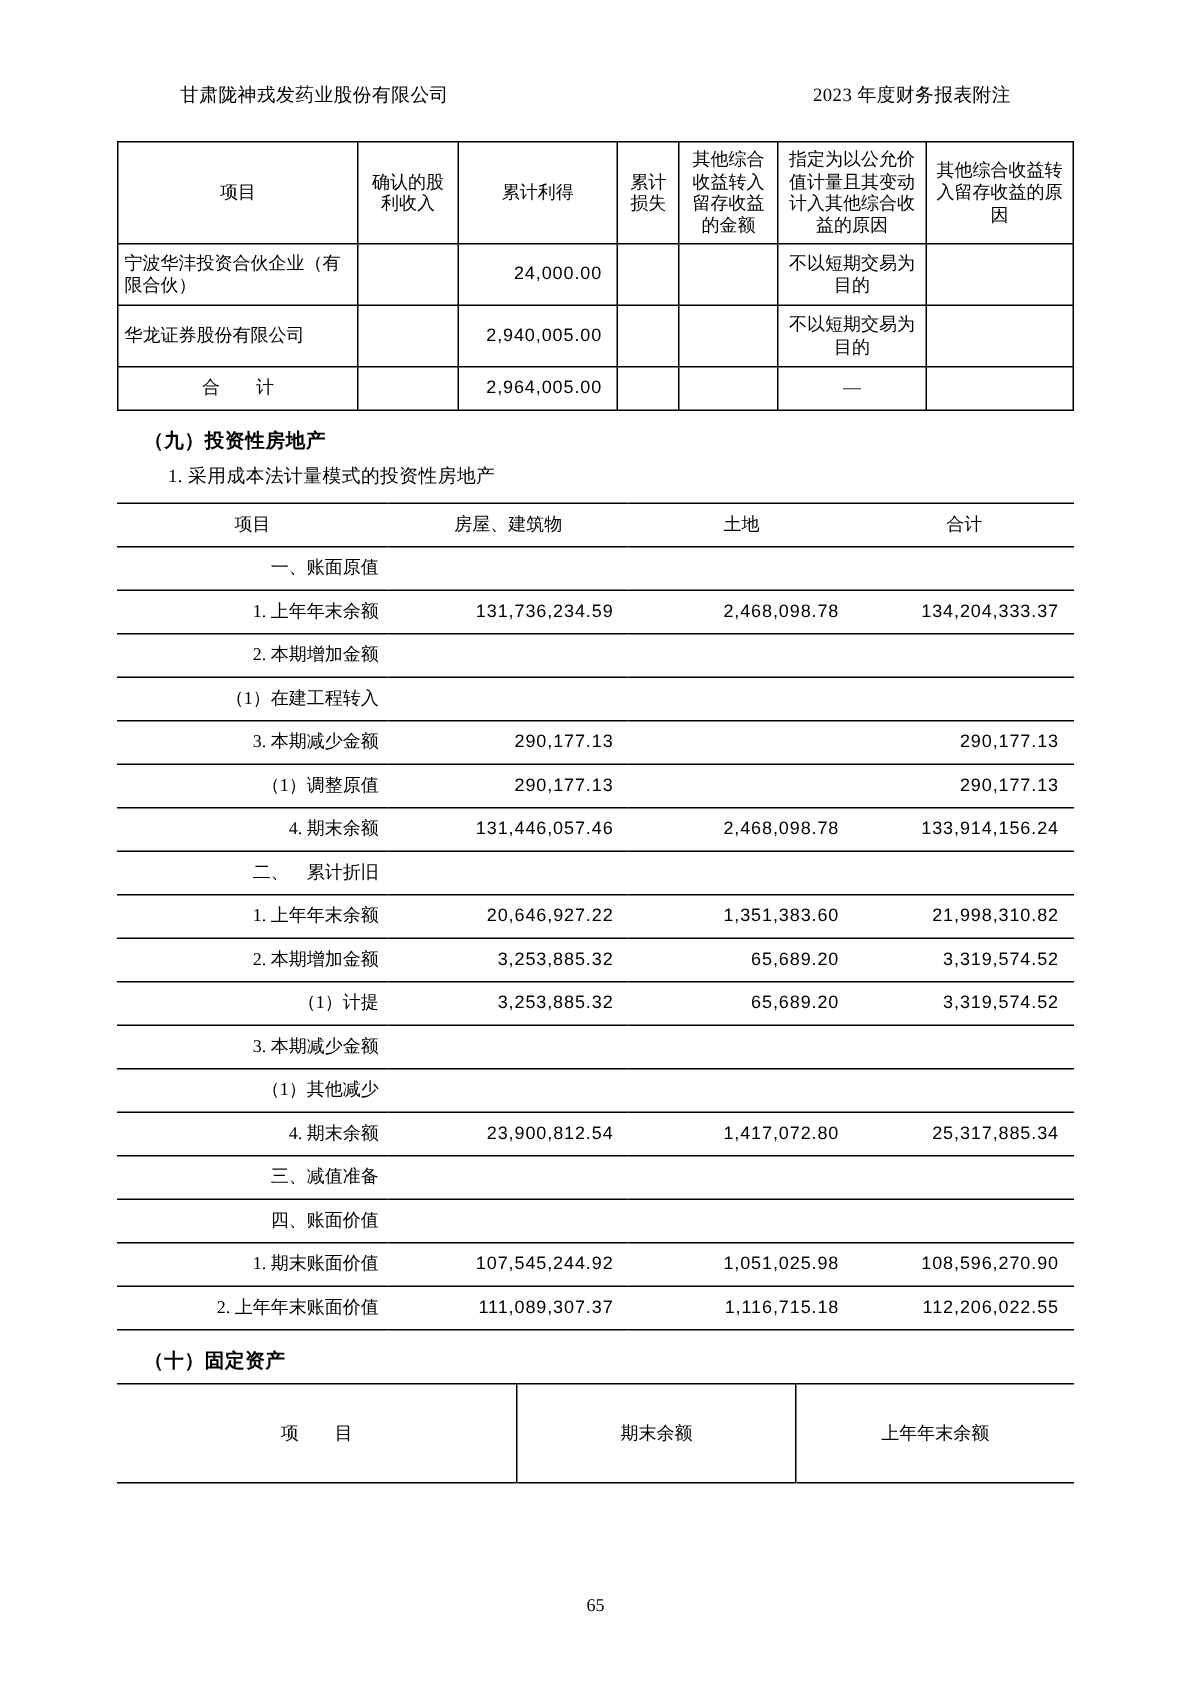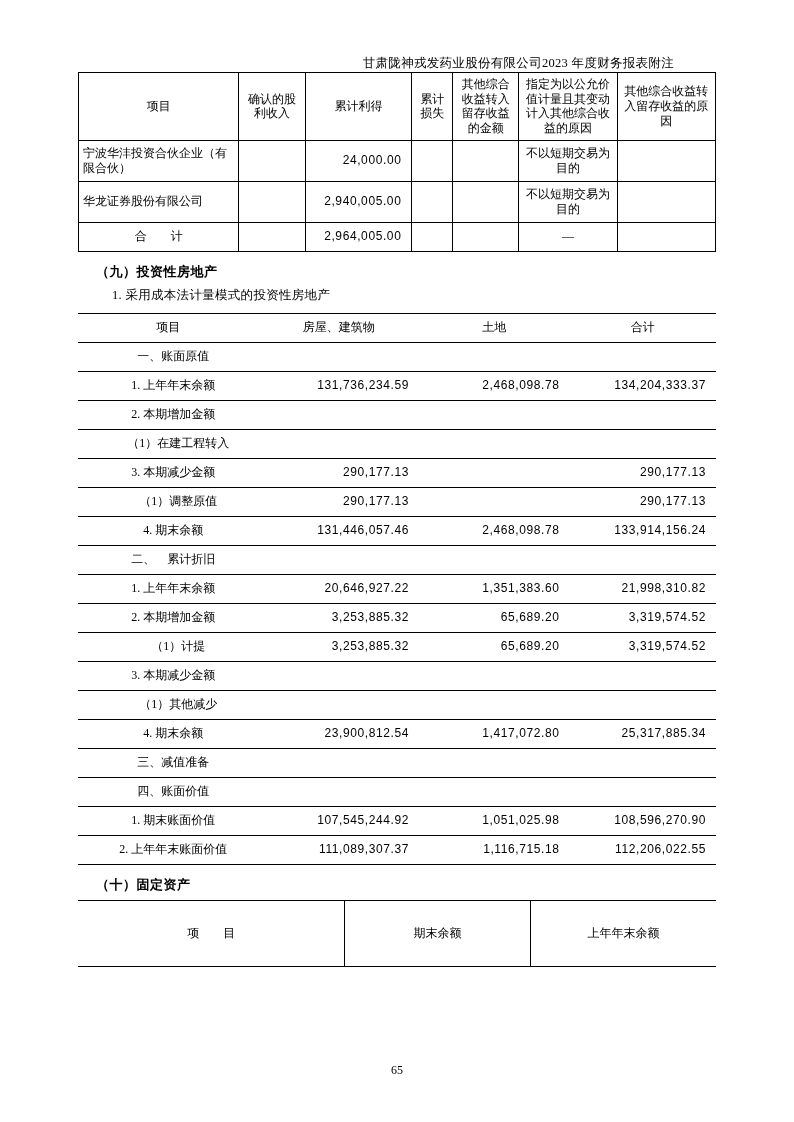--- a/index.html
+++ b/index.html
@@ -17,25 +17,26 @@
   .page {
     position: relative;
     width: 794px;
     height: 1122px;
     box-sizing: border-box;
     padding: 55px 78px 40px 78px;
   }
   
   .page-header {
     display: flex;
-    justify-content: flex-end;
+    justify-content: space-between;
     align-items: baseline;
     font-size: 12.5px;
     letter-spacing: 0.3px;
     padding: 0 42px 0 42px;
+    margin-bottom: 22px;
   }
   .page-header .left { white-space: nowrap; }
   .page-header .right { white-space: nowrap; }
 
   
   table {
     border-collapse: collapse;
     width: 100%;
     table-layout: fixed;
   }
@@ -94,21 +95,21 @@
     padding: 6px 6px;
     line-height: 1.2;
     height: 16px;
   }
   table.t2 tr:last-child td { border-bottom: none; }
   table.t2 .head td {
     text-align: center;
     border-bottom: 0.8px solid #000;
   }
   table.t2 td.lbl {
-    text-align: center;
+    text-align: right;
     padding-left: 16px;
   }
   table.t2 td.lbl.ind1 { padding-left: 16px; }
   table.t2 td.lbl.ind2 { padding-left: 26px; margin-top: 12px; }
 
   
   table.t3 {
     border-top: 1.6px solid #000;
     border-bottom: 1.6px solid #000;
   }

